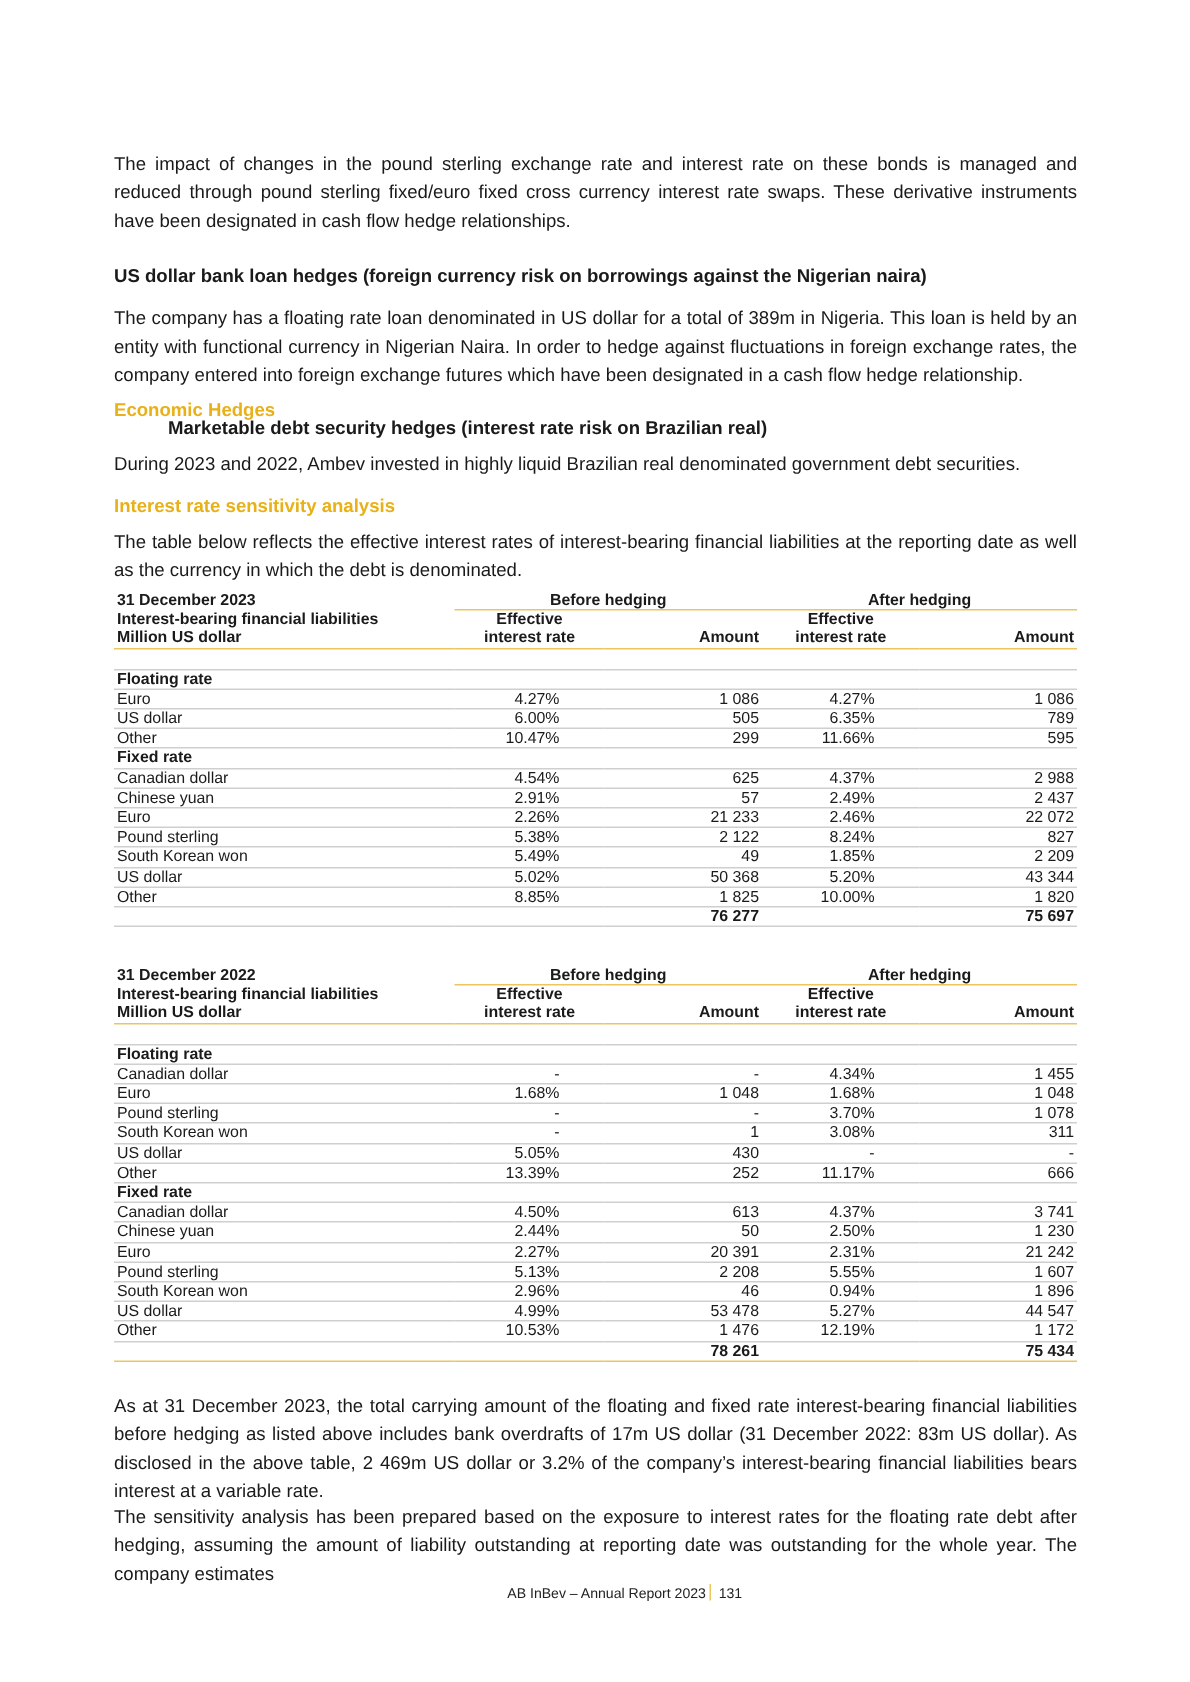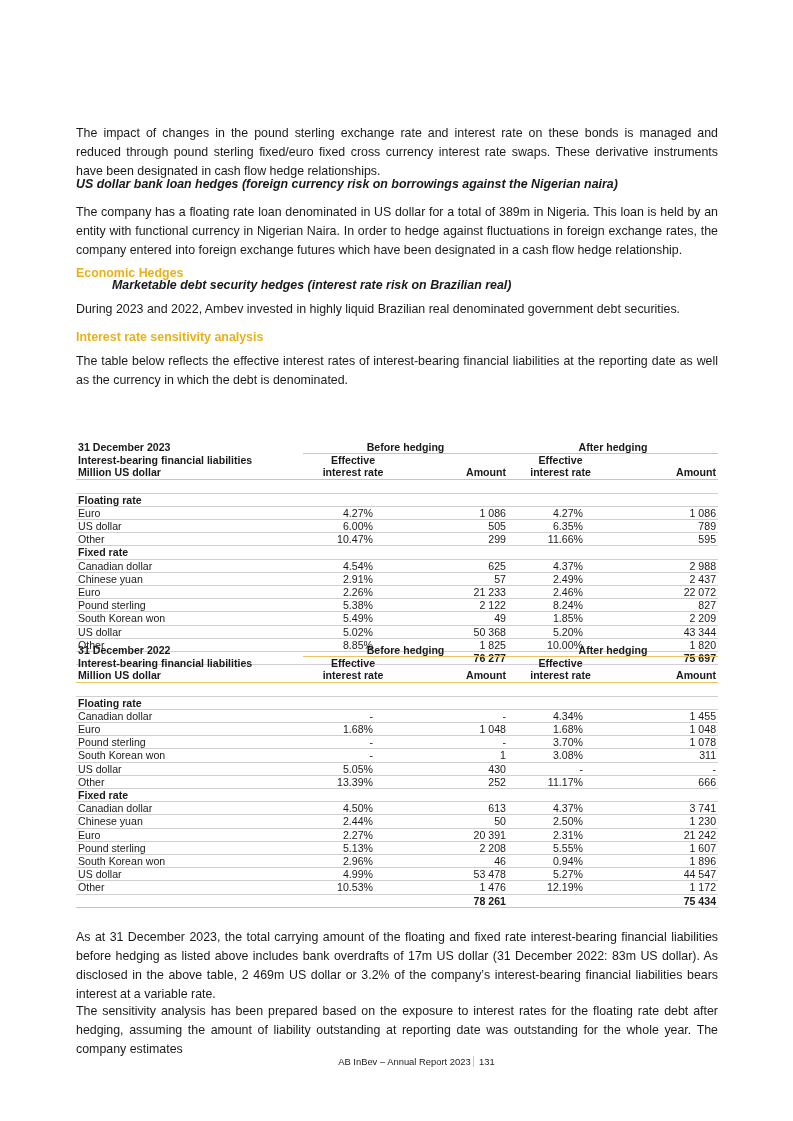--- a/index.html
+++ b/index.html
@@ -1,46 +1,46 @@
 <!DOCTYPE html>
 <html><head>
 <meta charset="utf-8">
 <style>
   html,body{margin:0;padding:0;background:#fff;}
   body{width:793px;height:1121px;position:relative;font-family:"Liberation Sans",sans-serif;color:#1a1a1a;overflow:hidden;}
   .page{position:absolute;left:76px;top:0;width:642px;}
   p.body{font-size:12.4px;line-height:19px;margin:0;text-align:justify;}
-  .h-black{font-size:12.4px;font-weight:bold;line-height:19px;margin:0;font-style:italic;}
+  .h-black{font-size:12.4px;font-weight:bold;line-height:19px;margin:0;}
   .h-gold{font-size:12.4px;font-weight:bold;line-height:19px;margin:0;color:#e8b119;}
   table.fin{border-collapse:collapse;width:642px;font-size:10.6px;line-height:12.2px;table-layout:fixed;}
   table.fin td{padding:0 2px;white-space:nowrap;}
   table.fin td.num{text-align:right;}
   .gold-line{border-bottom:1.5px solid #ecc55e;}
   .grey-line td{border-bottom:1px solid #cfcfcf;}
   .bold{font-weight:bold;}
   .hdr td{font-weight:bold;}
   .center{text-align:center;}
   .footer{position:absolute;top:1056px;left:0;width:793px;text-align:center;font-size:9.4px;color:#222;margin-left:20px;}
   .footer .bar{display:inline-block;width:1.5px;height:11px;background:#ecc55e;vertical-align:-2px;margin:0 5px 0 2px;}
 </style>
 </head>
 <body>
 
 <div class="page">
 
-  <p class="body" style="position:absolute;top:124px;width:642px;">The impact of changes in the pound sterling exchange rate and interest rate on these bonds is managed and reduced through pound sterling fixed/euro fixed cross currency interest rate swaps. These derivative instruments have been designated in cash flow hedge relationships.</p>
+  <p class="body" style="position:absolute;top:100px;width:642px;">The impact of changes in the pound sterling exchange rate and interest rate on these bonds is managed and reduced through pound sterling fixed/euro fixed cross currency interest rate swaps. These derivative instruments have been designated in cash flow hedge relationships.</p>
   <p class="h-black" style="position:absolute;top:175px;">US dollar bank loan hedges (foreign currency risk on borrowings against the Nigerian naira)</p>
   <p class="body" style="position:absolute;top:203px;width:642px;">The company has a floating rate loan denominated in US dollar for a total of 389m in Nigeria. This loan is held by an entity with functional currency in Nigerian Naira. In order to hedge against fluctuations in foreign exchange rates, the company entered into foreign exchange futures which have been designated in a cash flow hedge relationship.</p>
   <p class="h-gold" style="position:absolute;top:264px;">Economic Hedges</p>
   <p class="h-black" style="position:absolute;top:276px;margin-left:36px;">Marketable debt security hedges (interest rate risk on Brazilian real)</p>
   <p class="body" style="position:absolute;top:300px;width:642px;">During 2023 and 2022, Ambev invested in highly liquid Brazilian real denominated government debt securities.</p>
   <p class="h-gold" style="position:absolute;top:328px;">Interest rate sensitivity analysis</p>
   <p class="body" style="position:absolute;top:352px;width:642px;">The table below reflects the effective interest rates of interest-bearing financial liabilities at the reporting date as well as the currency in which the debt is denominated.</p>
 
-  <table class="fin" style="position:absolute;top:394px;margin-top:47px;">
+  <table class="fin" style="position:absolute;top:394px;">
     <colgroup>
         <col style="width:227px">
         <col style="width:100px">
         <col style="width:105px">
         <col style="width:105px">
         <col style="width:105px">
       </colgroup>
     <tbody>
         <tr class="hdr">
       <td>31 December 2023</td>

